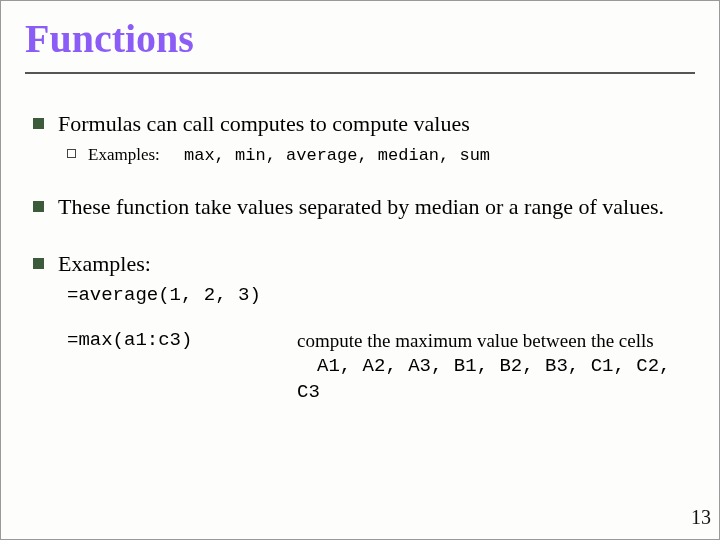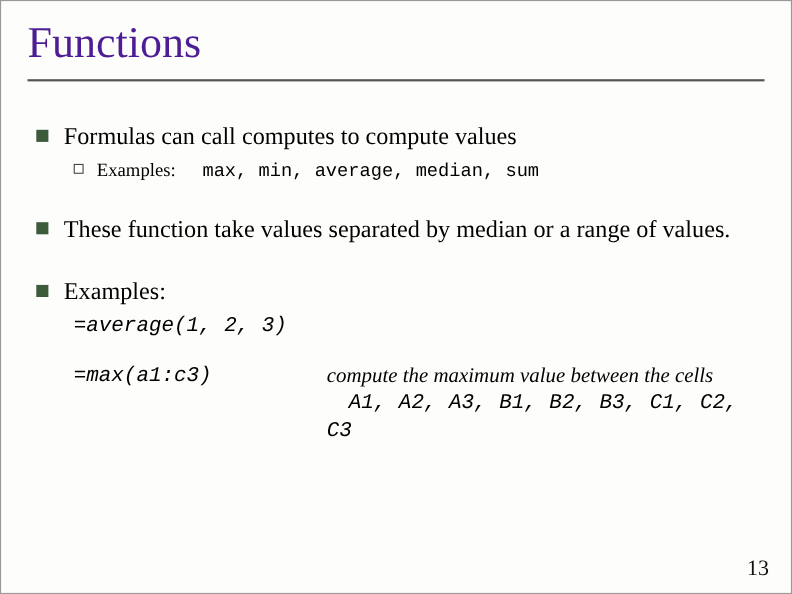--- a/index.html
+++ b/index.html
@@ -12,22 +12,22 @@
   }
   .slide {
     width: 720px;
     height: 540px;
     padding: 10px 24px 24px 24px;
     border: 1px solid #999;
     position: relative;
   }
   .title {
     font-size: 40px;
-    font-weight: normal;
-    color: #4c1d95;
+    font-weight: bold;
+    color: #8b5cf6;
     padding: 4px 0 8px 0;
   }
   .title-rule {
     border: none;
     border-top: 2px solid #555;
     margin-top: 2px;
     margin-bottom: 36px;
   }
   .content {
     padding-left: 8px;
@@ -68,34 +68,33 @@
     flex: 0 0 auto;
   }
   .l2 .txt { flex: 1 1 auto; }
   .gap { height: 24px; }
   .mono { font-family: "Courier New", Courier, monospace; padding-left: 20px; }
   .ex-table {
     margin-left: 34px;
     margin-top: 4px;
     font-size: 19px;
     line-height: 1.25;
-    font-style: italic;
   }
   .ex-row { display: flex; margin-bottom: 22px; }
   .ex-formula {
     width: 230px;
     flex: 0 0 auto;
     font-family: "Courier New", Courier, monospace;
   }
   .ex-desc {
     flex: 1 1 auto;
   }
   .pagenum {
     position: absolute;
-    right: 20px;
+    right: 8px;
     bottom: 10px;
     font-size: 20px;
     color: #111;
   }
 </style>
 </head>
 <body>
 
 <div class="slide">
 

